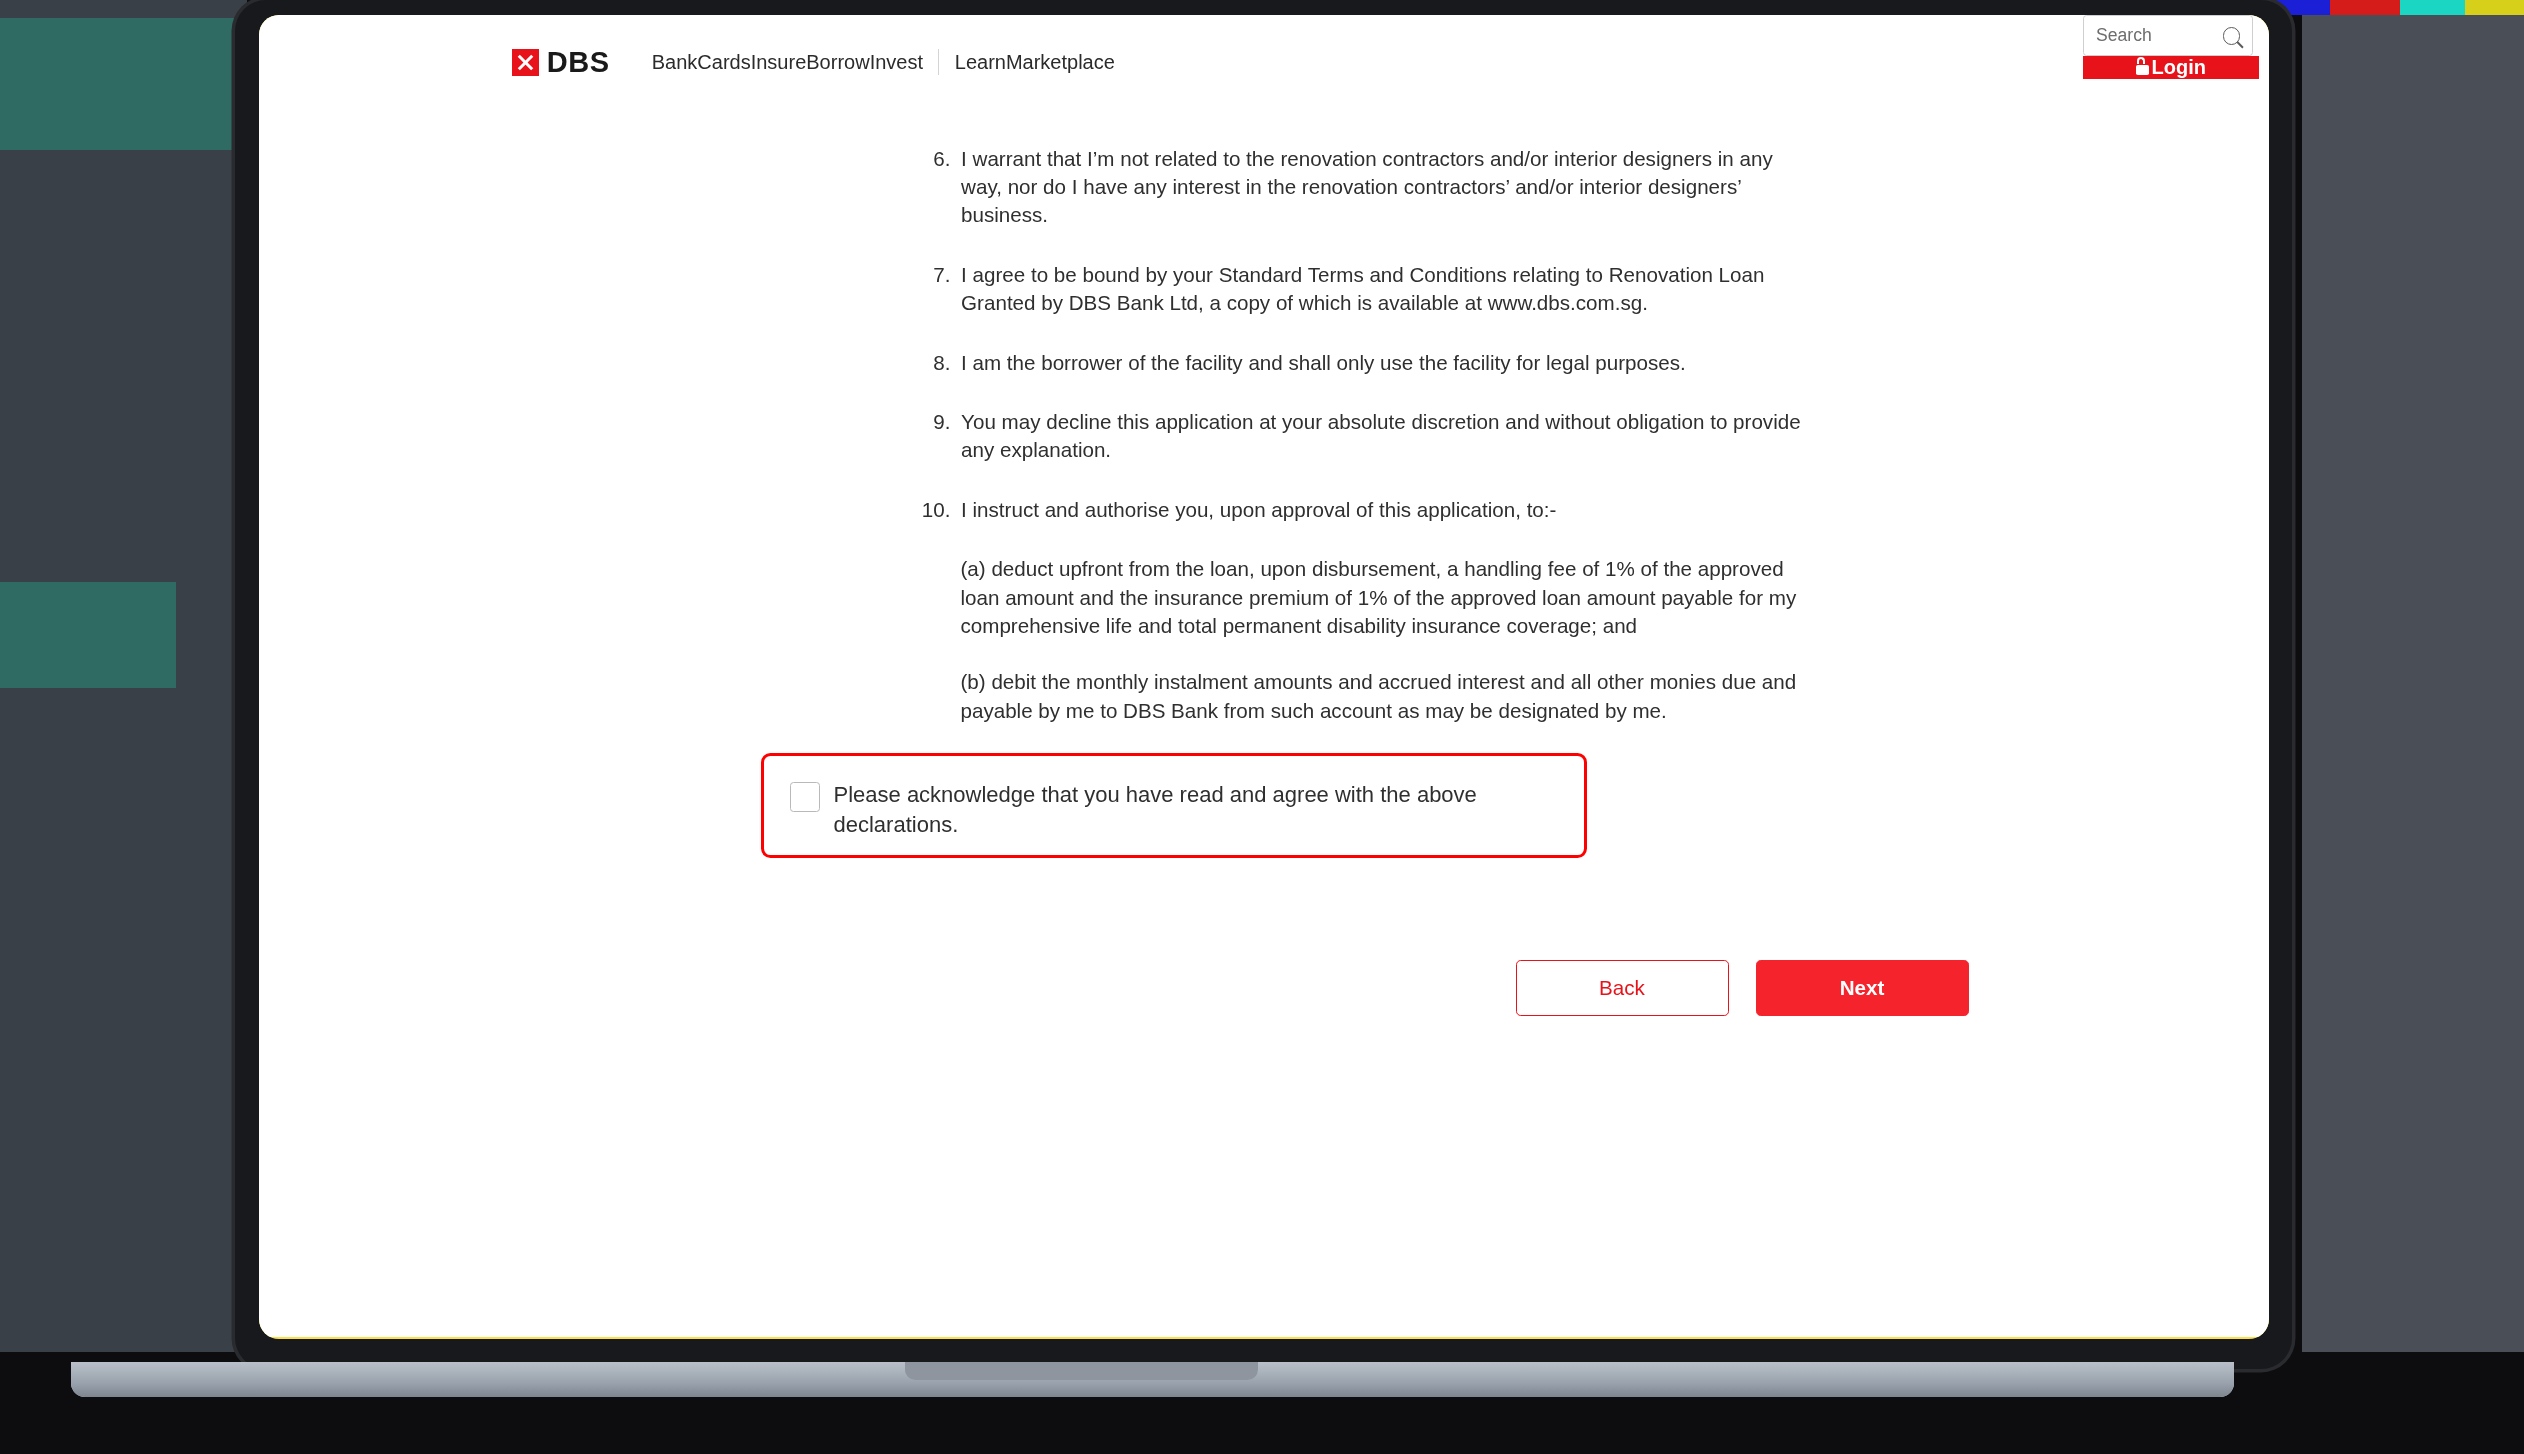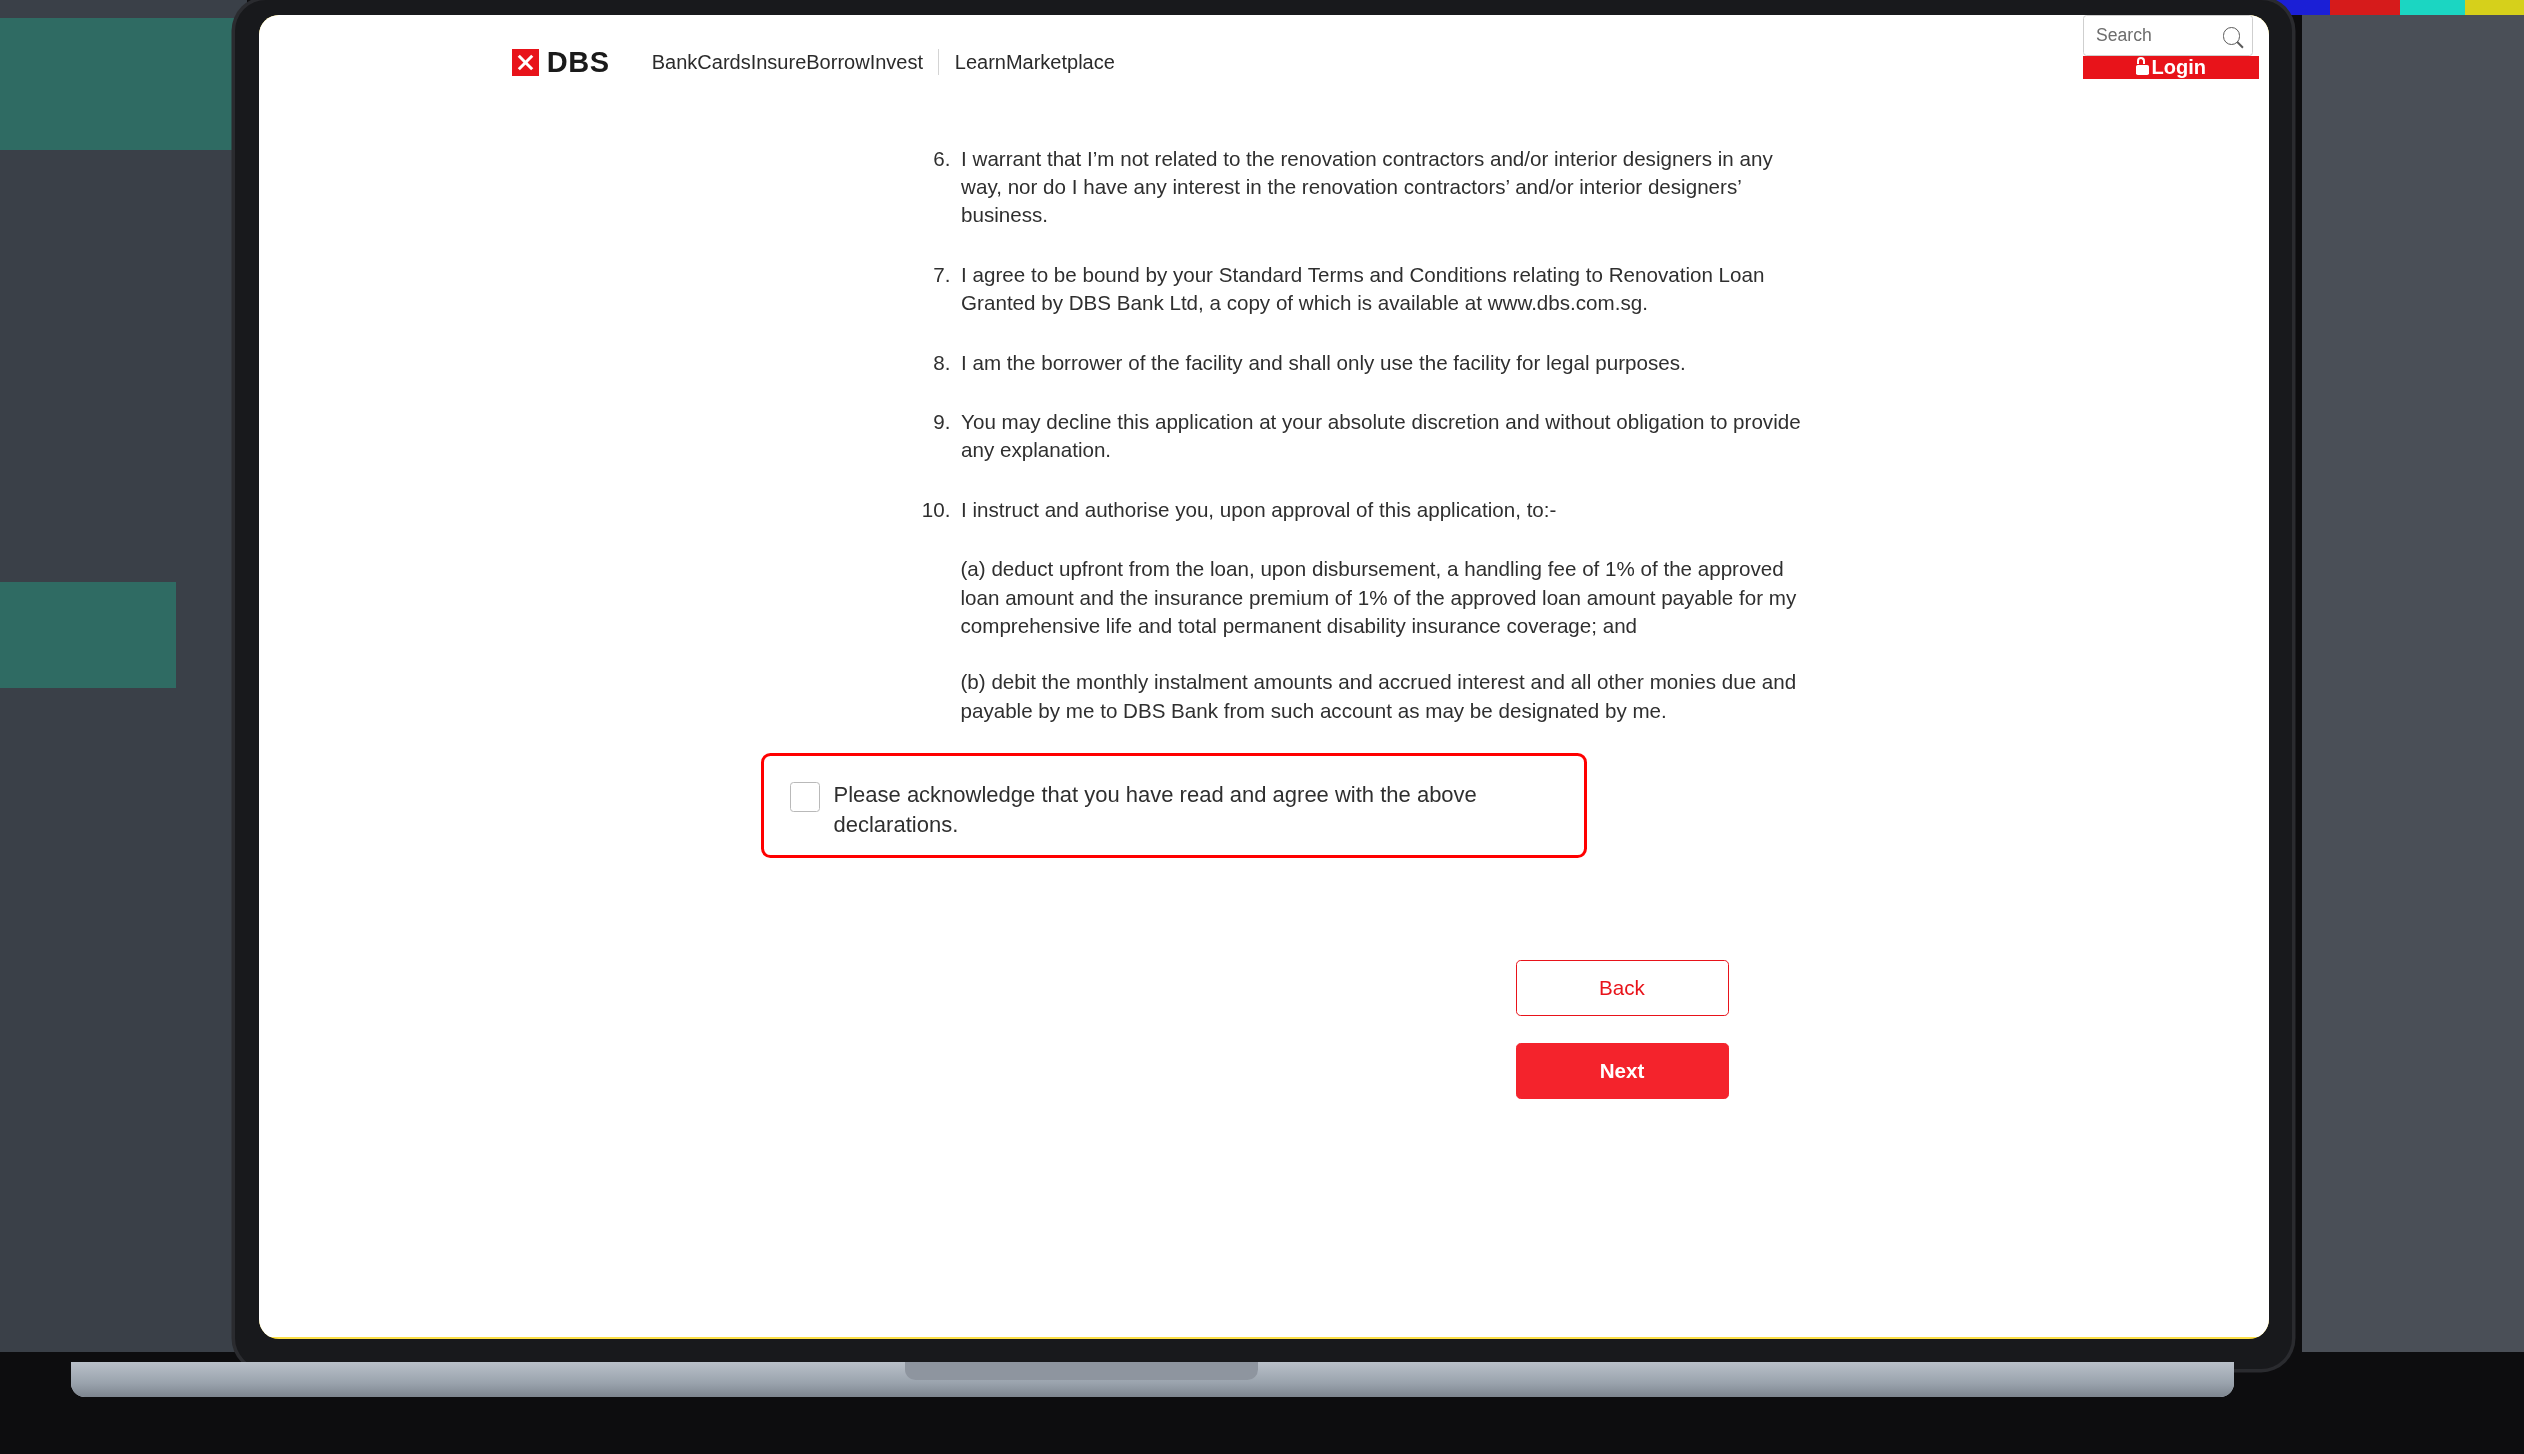--- a/index.html
+++ b/index.html
@@ -320,21 +320,20 @@
     line-height: 1.38;
     max-width: 746px;
   }
 
   
   .actions {
     display: flex;
     gap: 27px;
     margin-left: 1257px;
     margin-top: 102px;
-    flex-direction: column;
   }
   .btn {
     width: 213px;
     height: 56px;
     border-radius: 4.7px;
     font-size: 20.6px;
     display: flex;
     align-items: center;
     justify-content: center;
     cursor: pointer;

